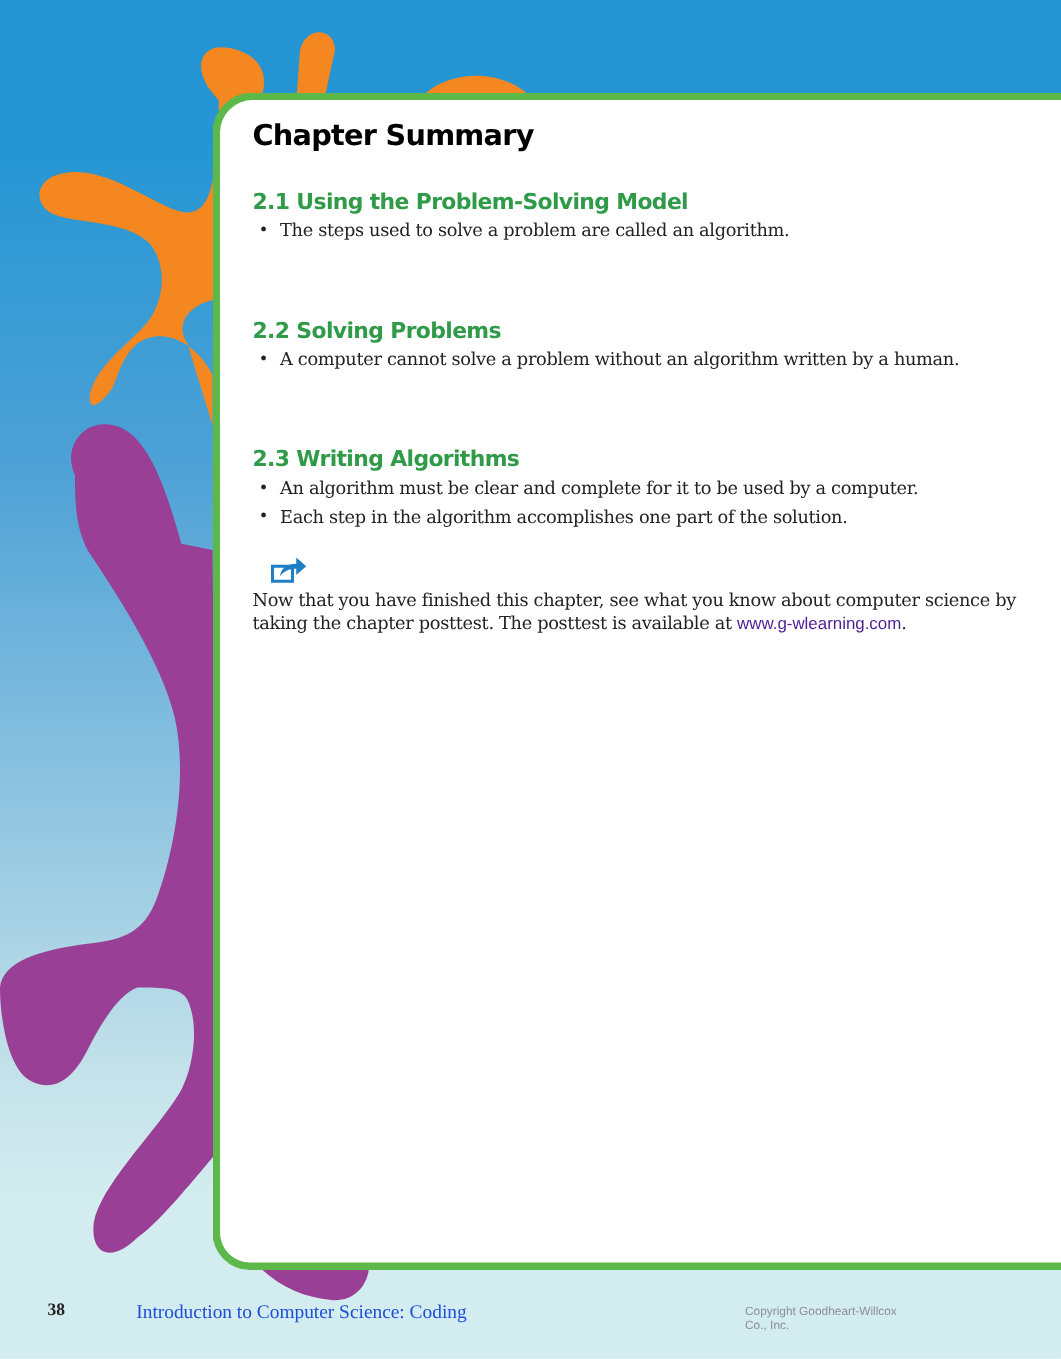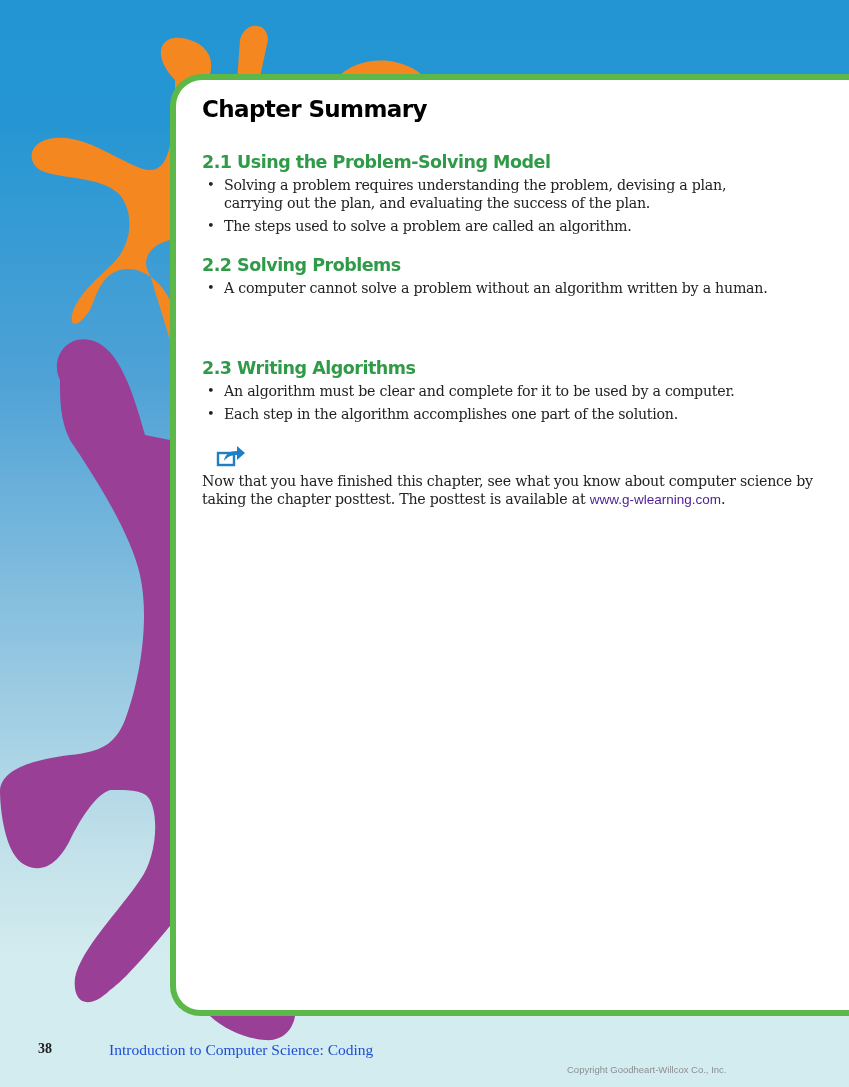--- a/index.html
+++ b/index.html
@@ -47,22 +47,22 @@
     }
     .page-num {
       position: absolute; left: 38px; top: 0; font-family: "Liberation Serif", serif;
       font-weight: bold; font-size: 14px; color: #222;
     }
     .book-title {
       position: absolute; left: 109px; top: 0; font-family: "Liberation Serif", serif;
       font-size: 15.5px; color: #1d4ed8;
     }
     .copyright {
-      position: absolute; left: 567px; top: 3px; font-family: "Liberation Sans", sans-serif;
-      font-size: 9.5px; color: #8a8f92; margin-top: 20px;
+      position: absolute; left: 596px; top: 3px; font-family: "Liberation Sans", sans-serif;
+      font-size: 9.5px; color: #8a8f92;
     }
   </style>
 </head>
 <body>
 
 <svg class="splats" viewBox="0 0 849 1087" xmlns="http://www.w3.org/2000/svg">
 
   <g fill="#f58720">
     <path d="M175,80 C150,55 160,30 190,40 C215,48 215,70 205,85 L235,110 L240,40 C245,20 268,22 268,40 L255,100 L330,95 C330,75 360,55 395,62 C420,68 430,80 430,95 L250,200 L170,240 C150,245 140,260 150,275 L170,340 L170,300 C160,280 140,265 120,270 C100,275 95,300 90,310 C80,325 70,330 72,315 C78,290 110,270 120,255 C130,240 135,215 120,195 C100,175 60,180 40,170 C25,160 30,140 55,138 C90,134 130,170 150,170 C170,170 170,140 175,120 Z"></path>
   </g>
@@ -73,21 +73,20 @@
   </g>
 </svg>
 
 <div class="card">
   <div class="card-content">
     <h1>Chapter Summary</h1>
 
     <div class="section" style="top:72px;">
       <h2>2.1 Using the Problem-Solving Model</h2>
       <ul>
-        <li style="width:520px;">Solving a problem requires understanding the problem, devising a plan, carrying out the plan, and evaluating the success of the plan.</li>
         <li>The steps used to solve a problem are called an algorithm.</li>
       </ul>
     </div>
 
     <div class="section" style="top:175px;">
       <h2>2.2 Solving Problems</h2>
       <ul>
         <li>A computer cannot solve a problem without an algorithm written by a human.</li>
       </ul>
     </div>

